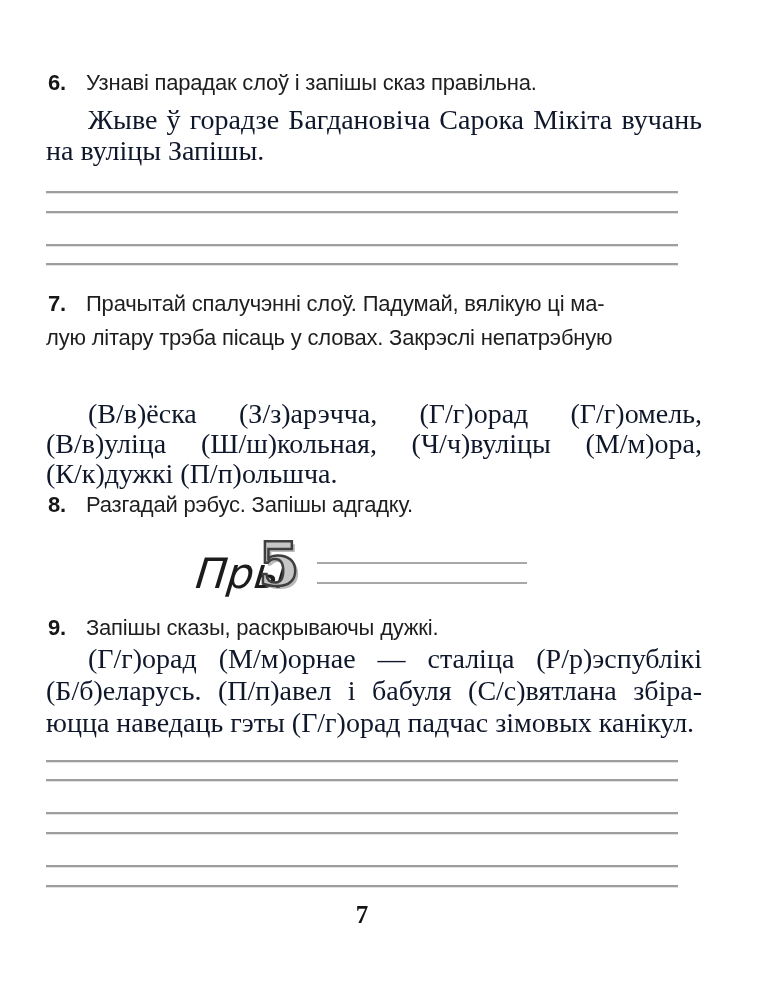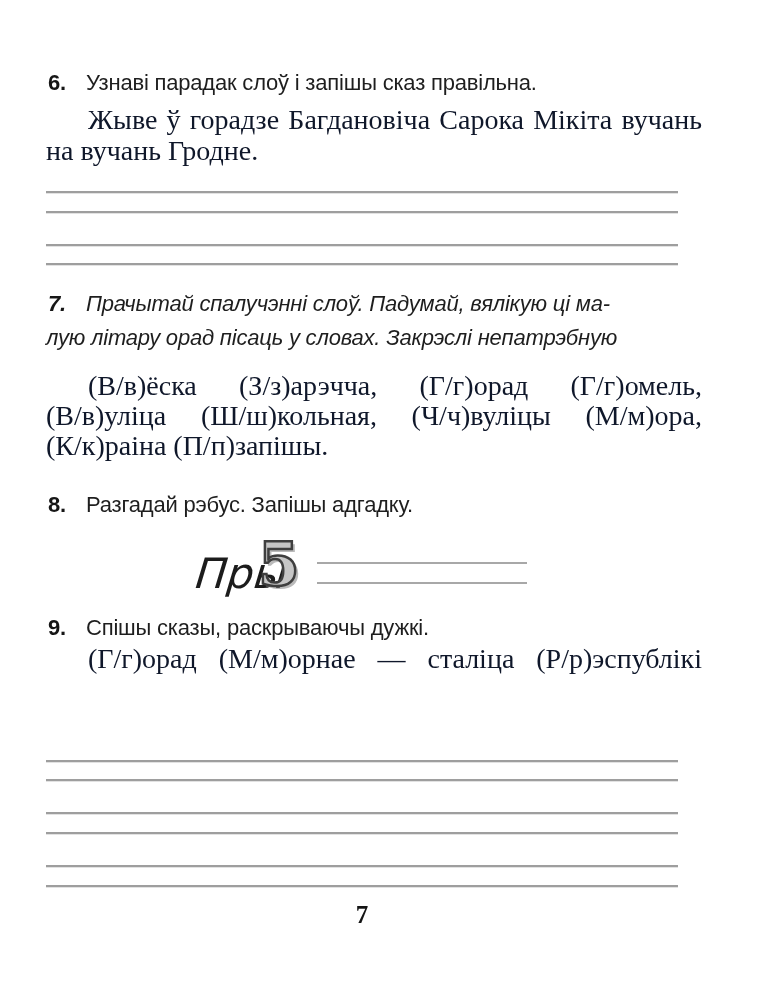--- a/index.html
+++ b/index.html
@@ -16,21 +16,21 @@
   .heading {
     left:48px; width:640px;
     font-size:22px; line-height:34px;
     color:#1e1e1e; letter-spacing:-0.2px;
     white-space:nowrap;
   }
   .heading .num {
     display:inline-block; min-width:38px;
     font-weight:bold; color:#161616;
   }
-  .hline { white-space:nowrap;font-style:italic; }
+  .hline { white-space:nowrap; }
 
   
   .serif {
     left:46px; width:656px;
     font-family:Liberation Serif, serif;
     font-size:28px; color:#0f172a;
   }
   .sline { line-height:31px; }
   .indent { text-indent:42px; }
   .jlast { text-align:justify; text-align-last:justify; }
@@ -72,52 +72,54 @@
 </head>
 <body>
 
 <div class="page">
 
   <div class="abs heading" style="top:66px;">
     <span class="num">6.</span><span>Узнаві парадак слоў і запішы сказ правільна.</span>
   </div>
   <div class="abs serif" style="top:104px;">
     <div class="sline indent jlast">Жыве ў горадзе Багдановіча Сарока Мікіта вучань</div>
-    <div class="sline">на вучань Гродне.</div>
+    <div class="sline">на вуліцы Запішы.</div>
   </div>
 
   <div class="wline" style="top:191px;"></div>
   <div class="wline" style="top:211px;"></div>
   <div class="wline" style="top:244px;"></div>
   <div class="wline" style="top:263px;"></div>
 
   <div class="abs heading" style="top:287px;">
     <div class="hline"><span class="num">7.</span><span>Прачытай спалучэнні слоў. Падумай, вялікую ці ма-</span></div>
-    <div class="hline" style="margin-left:-2px;">лую літару орад пісаць у словах. Закрэслі непатрэбную</div>
+    <div class="hline" style="margin-left:-2px;">лую літару трэба пісаць у словах. Закрэслі непатрэбную</div>
   </div>
-  <div class="abs serif" style="top:371px;">
+  <div class="abs serif" style="top:399px;">
     <div class="sline indent jlast" style="line-height:30px;">(В/в)ёска (З/з)арэчча, (Г/г)орад (Г/г)омель,</div>
     <div class="sline jlast" style="line-height:30px;">(В/в)уліца (Ш/ш)кольная, (Ч/ч)вуліцы (М/м)ора,</div>
-    <div class="sline" style="line-height:30px;">(К/к)раіна (П/п)запішы.</div>
+    <div class="sline" style="line-height:30px;">(К/к)дужкі (П/п)ольшча.</div>
   </div>
 
   <div class="abs heading" style="top:488px;">
     <span class="num">8.</span><span>Разгадай рэбус. Запішы адгадку.</span>
   </div>
 
   <div class="abs rebus-word">Пры</div>
   <div class="abs rebus-num">5</div>
   <div class="rebus-line" style="top:562px;"></div>
   <div class="rebus-line" style="top:582px;"></div>
 
   <div class="abs heading" style="top:611px;">
-    <span class="num">9.</span><span>Спішы сказы, раскрываючы дужкі.</span>
+    <span class="num">9.</span><span>Запішы сказы, раскрываючы дужкі.</span>
   </div>
   <div class="abs serif" style="top:643px;">
     <div class="sline indent jlast" style="line-height:32px;">(Г/г)орад (М/м)орнае — сталіца (Р/р)эспублікі</div>
+    <div class="sline jlast" style="line-height:32px;">(Б/б)еларусь. (П/п)авел і бабуля (С/с)вятлана збіра-</div>
+    <div class="sline" style="line-height:32px;">юцца наведаць гэты (Г/г)орад падчас зімовых канікул.</div>
   </div>
 
   <div class="wline" style="top:760px;"></div>
   <div class="wline" style="top:779px;"></div>
   <div class="wline" style="top:812px;"></div>
   <div class="wline" style="top:832px;"></div>
   <div class="wline" style="top:865px;"></div>
   <div class="wline" style="top:885px;"></div>
 
   <div class="abs pagenum">7</div>

